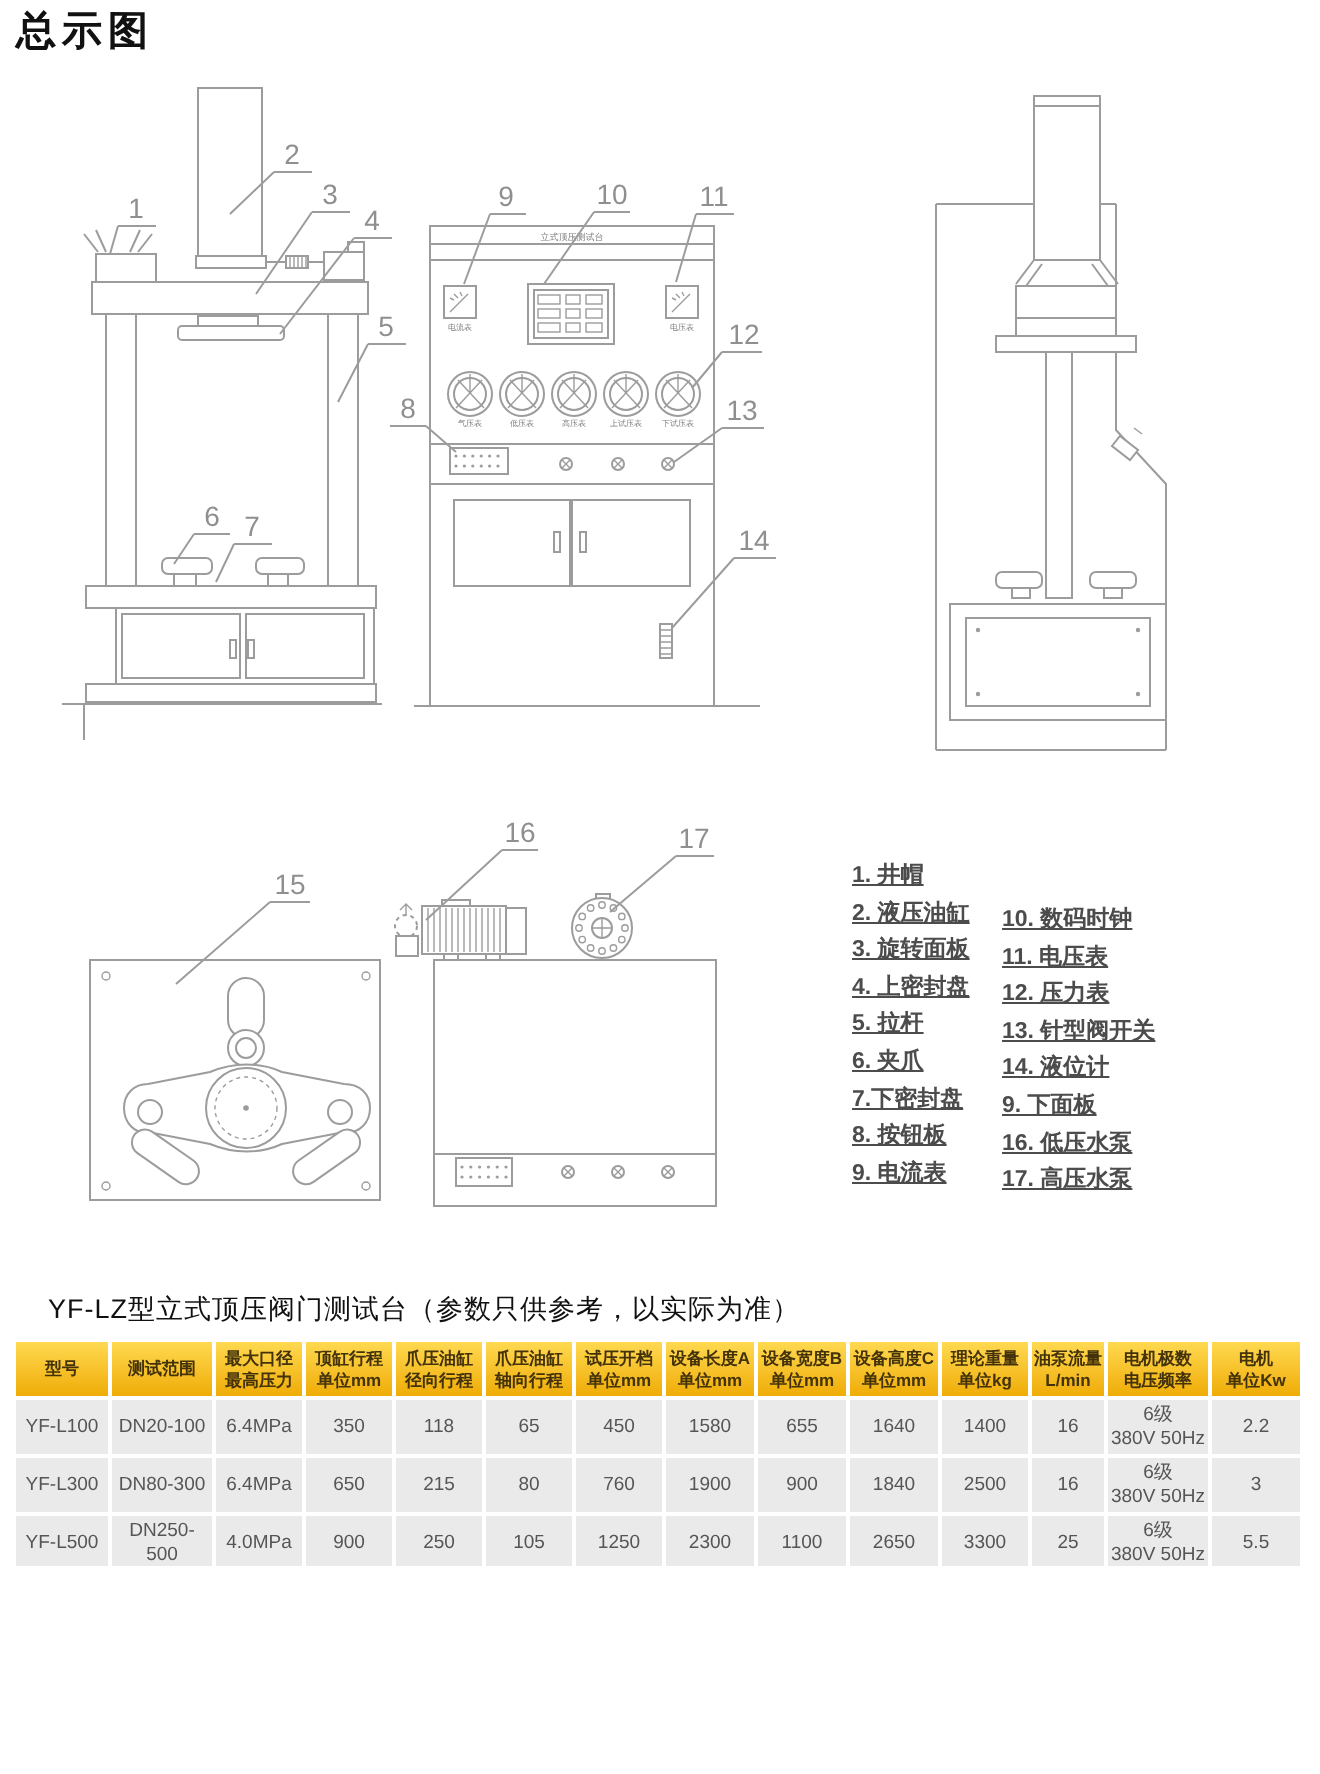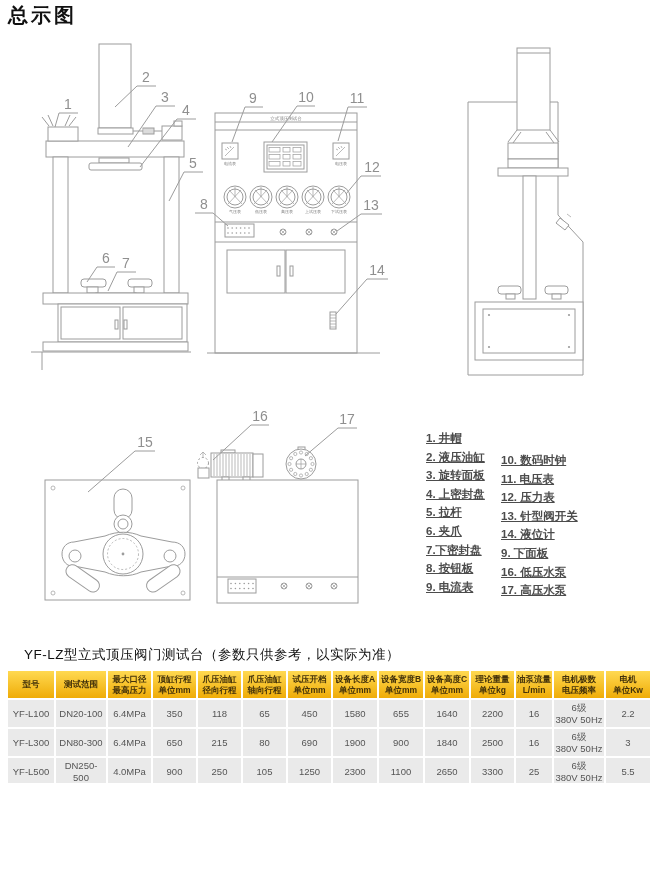--- a/index.html
+++ b/index.html
@@ -436,37 +436,37 @@
           <td>YF-L100</td>
           <td>DN20-100</td>
           <td>6.4MPa</td>
           <td>350</td>
           <td>118</td>
           <td>65</td>
           <td>450</td>
           <td>1580</td>
           <td>655</td>
           <td>1640</td>
-          <td>2200</td>
+          <td>1400</td>
           <td>16</td>
           <td>6级
 380V 50Hz</td>
           <td>2.2</td>
         </tr>
 
 
 
         <tr>
           <td>YF-L300</td>
           <td>DN80-300</td>
           <td>6.4MPa</td>
           <td>650</td>
           <td>215</td>
           <td>80</td>
-          <td>690</td>
+          <td>760</td>
           <td>1900</td>
           <td>900</td>
           <td>1840</td>
           <td>2500</td>
           <td>16</td>
           <td>6级
 380V 50Hz</td>
           <td>3</td>
         </tr>
 

